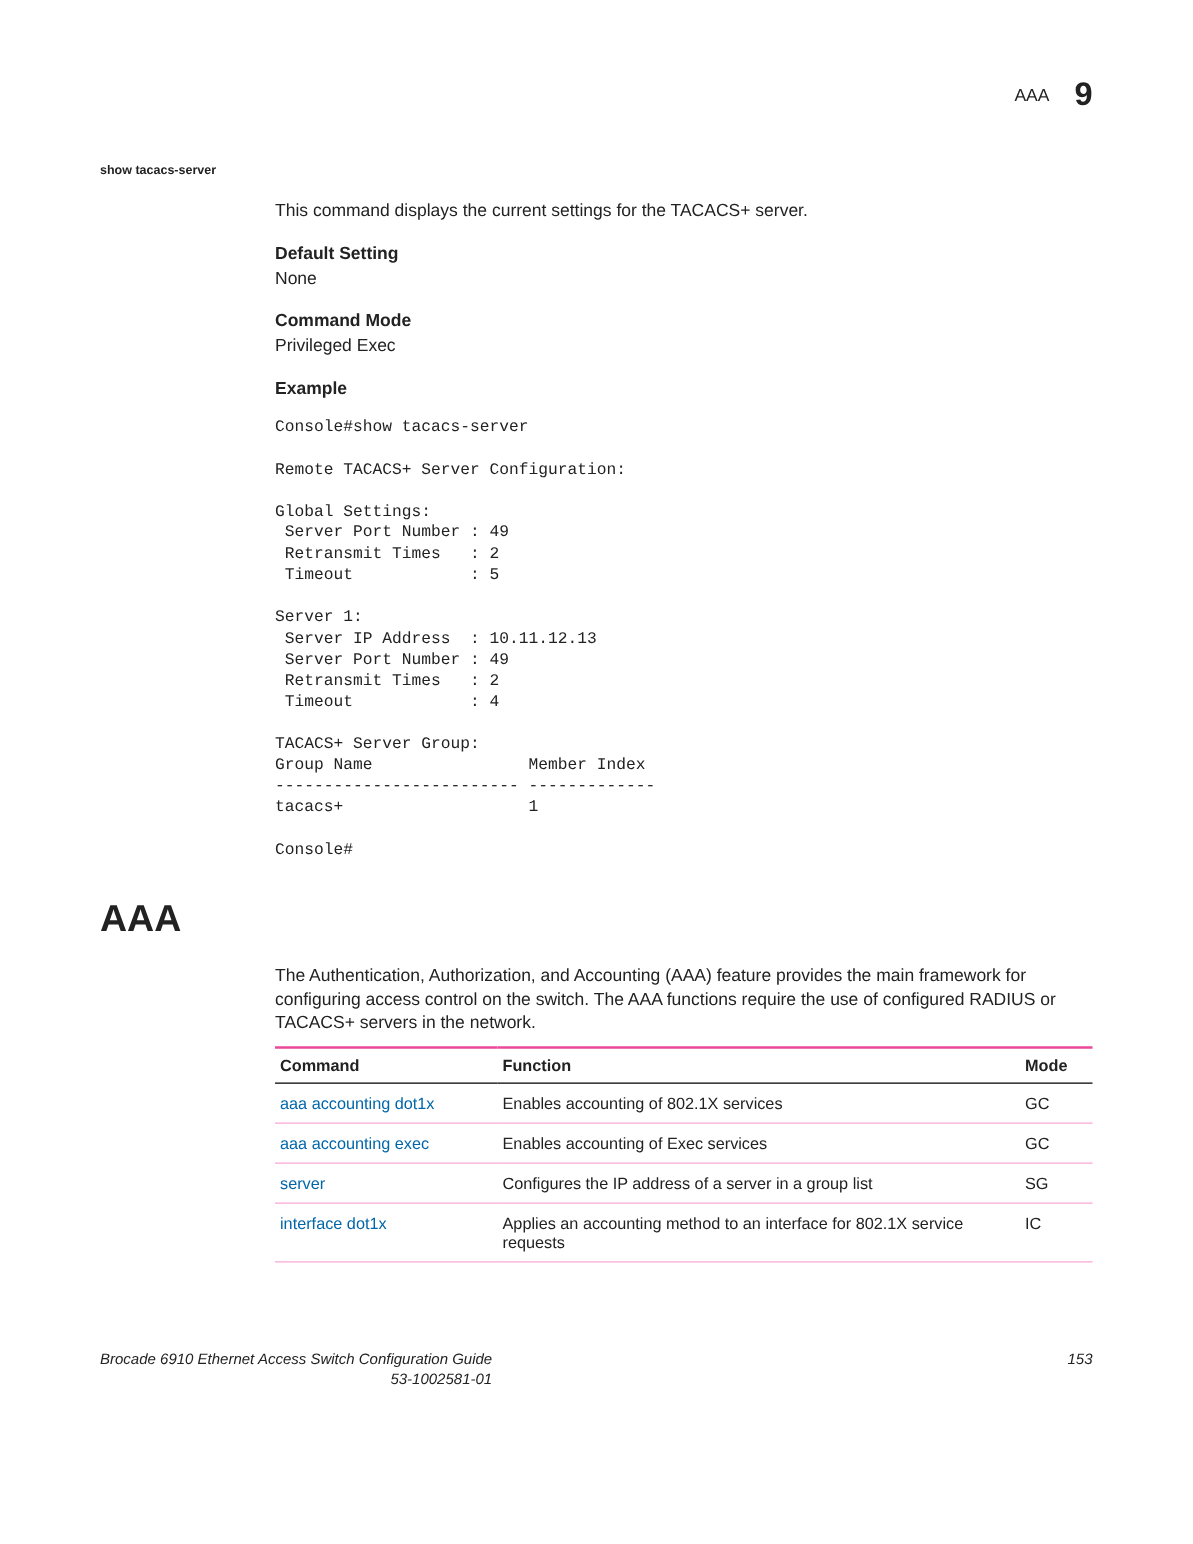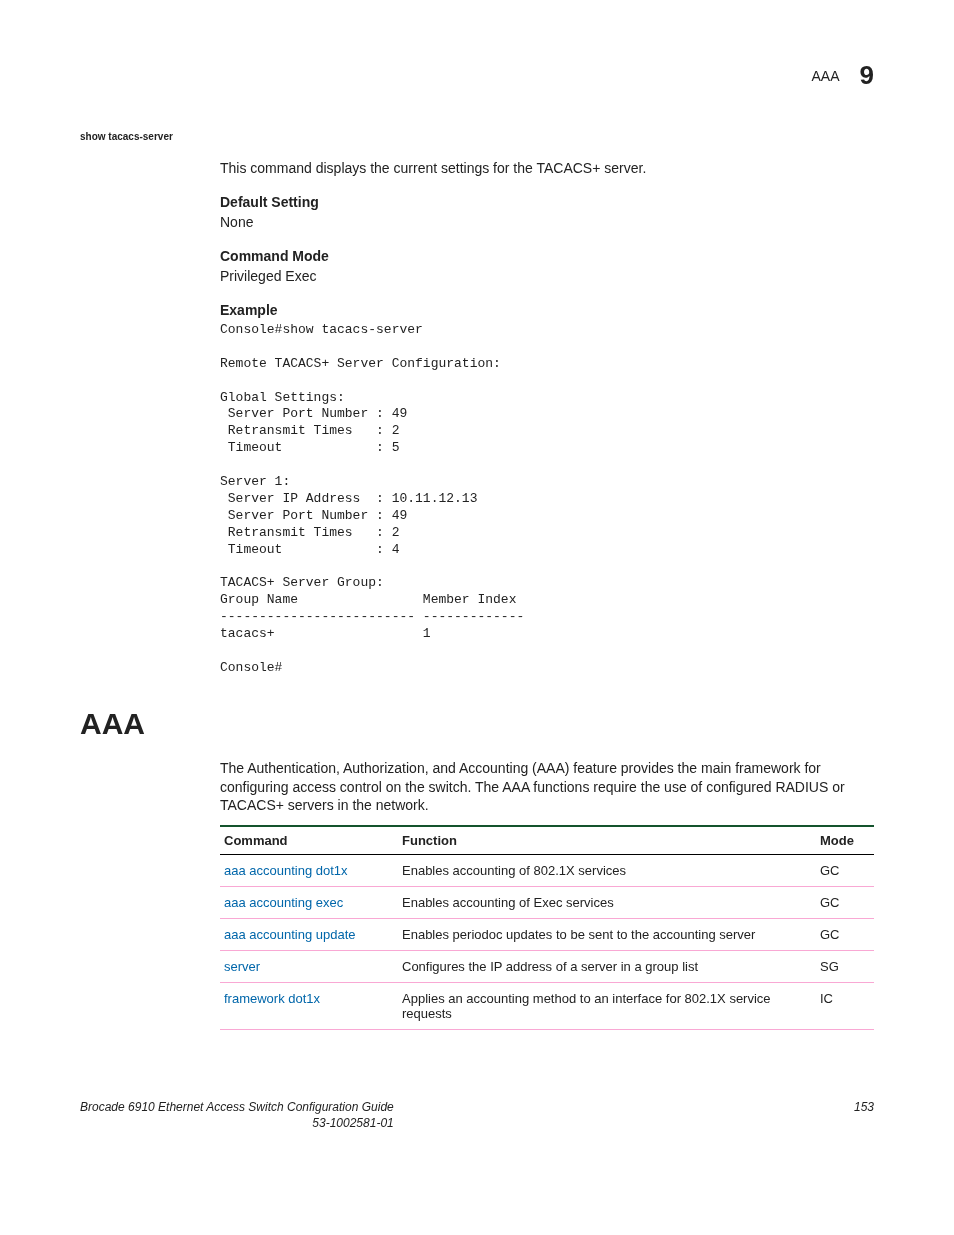--- a/index.html
+++ b/index.html
@@ -42,21 +42,21 @@
     margin-top: 18px;
     margin-bottom: 4px;
   }
   .val {
     margin-bottom: 4px;
   }
   pre.code {
     font-family: "Courier New", Courier, monospace;
     font-size: 13px;
     white-space: pre;
-    margin: 4px 0 0 0;
+    margin: 16px 0 0 0;
     line-height: 1.3;
   }
   h1.section-title {
     font-size: 30px;
     font-weight: bold;
     margin: 30px 0 18px 0;
   }
   .section-intro {
     margin-bottom: 10px;
     line-height: 1.35;
@@ -68,21 +68,21 @@
   .table-caption .tnum { font-weight: bold; margin-right: 20px;}
   .table-caption .ttitle { font-weight: bold; }
   table.cmds {
     border-collapse: collapse;
     width: 100%;
     font-size: 13px;
   }
   table.cmds thead th {
     text-align: left;
     font-weight: bold;
-    border-top: 2px solid #14532d;
+    border-top: 2px solid #ec4899;
     border-bottom: 1px solid #000;
     padding: 6px 4px;
   }
   table.cmds tbody td {
     border-bottom: 1px solid #f9a8d4;
     padding: 8px 4px;
     vertical-align: top;
   }
   table.cmds .link { color: #0066aa; }
   .col-cmd { width: 170px; }
@@ -158,31 +158,26 @@
         <td class="link">aaa accounting dot1x</td>
         <td>Enables accounting of 802.1X services</td>
         <td>GC</td>
       </tr>
       <tr>
         <td class="link">aaa accounting exec</td>
         <td>Enables accounting of Exec services</td>
         <td>GC</td>
       </tr>
       <tr>
-        <td class="link">aaa accounting update</td>
-        <td>Enables periodoc updates to be sent to the accounting server</td>
-        <td>GC</td>
-      </tr>
-      <tr>
         <td class="link">server</td>
         <td>Configures the IP address of a server in a group list</td>
         <td>SG</td>
       </tr>
       <tr>
-        <td class="link">framework dot1x</td>
+        <td class="link">interface dot1x</td>
         <td>Applies an accounting method to an interface for 802.1X service requests</td>
         <td>IC</td>
       </tr>
     </tbody>
   </table>
 </div>
 
 <div class="footer">
   <div class="left">
     <div>Brocade 6910 Ethernet Access Switch Configuration Guide</div>

